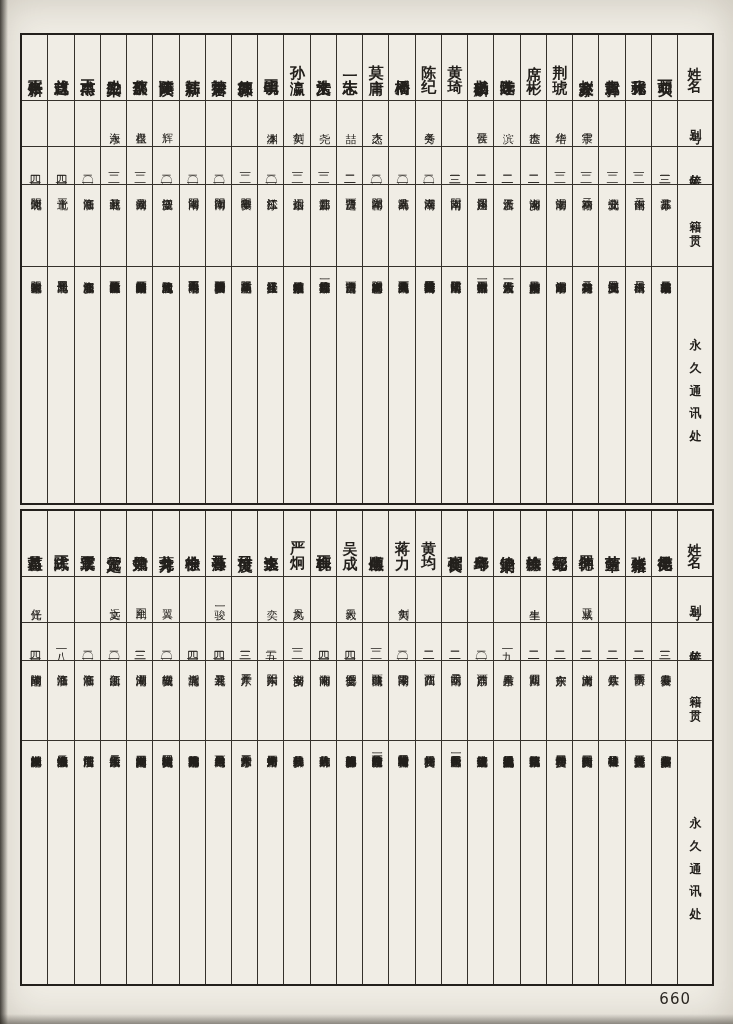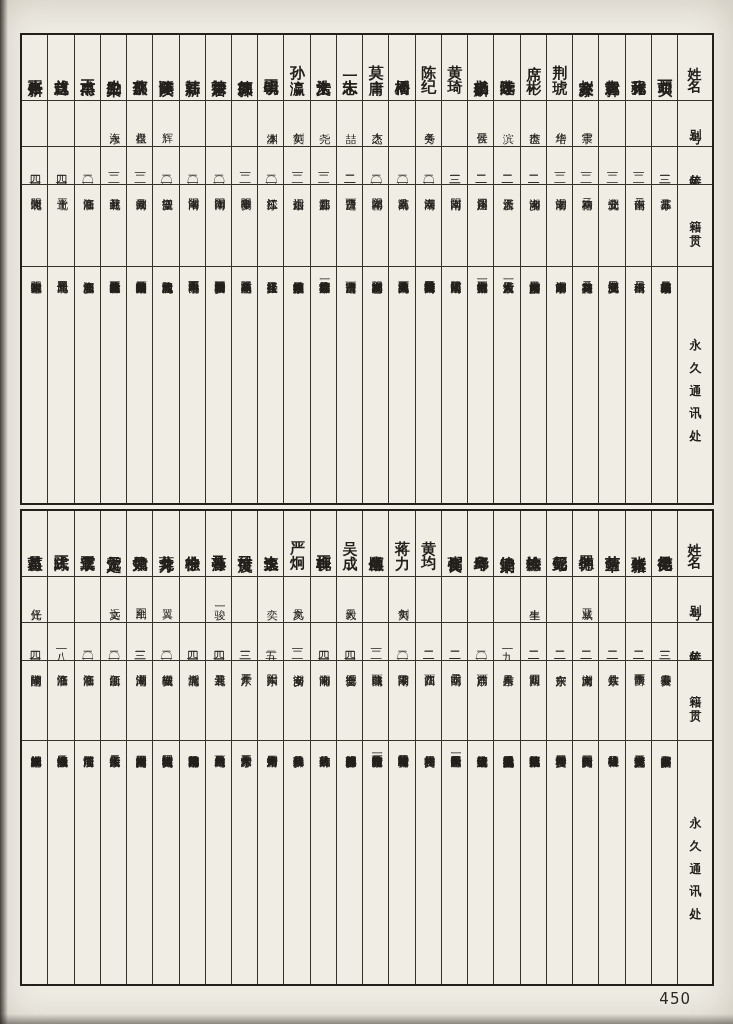--- a/index.html
+++ b/index.html
@@ -955,14 +955,14 @@
           <span>二四</span>
         </div>
         <div class="cell native">
           <span>湖南醴陵</span>
         </div>
         <div class="cell addr">
           <span>湖南株洲姚家坝邮转</span>
         </div>
       </div>
     </div>
-  <div class="page-number">450</div>
+  <div class="page-number">660</div>
 </div>
 
 </body></html>

